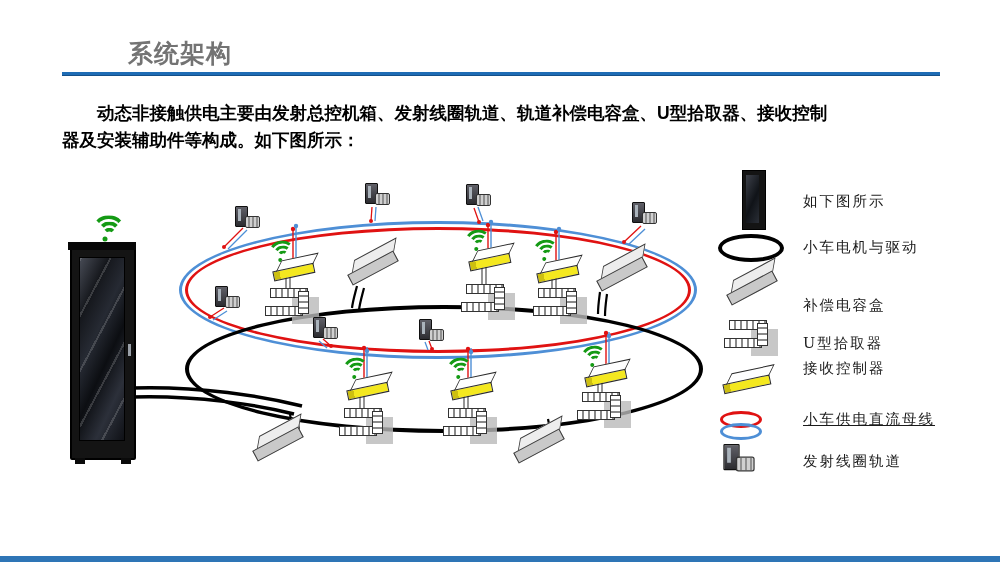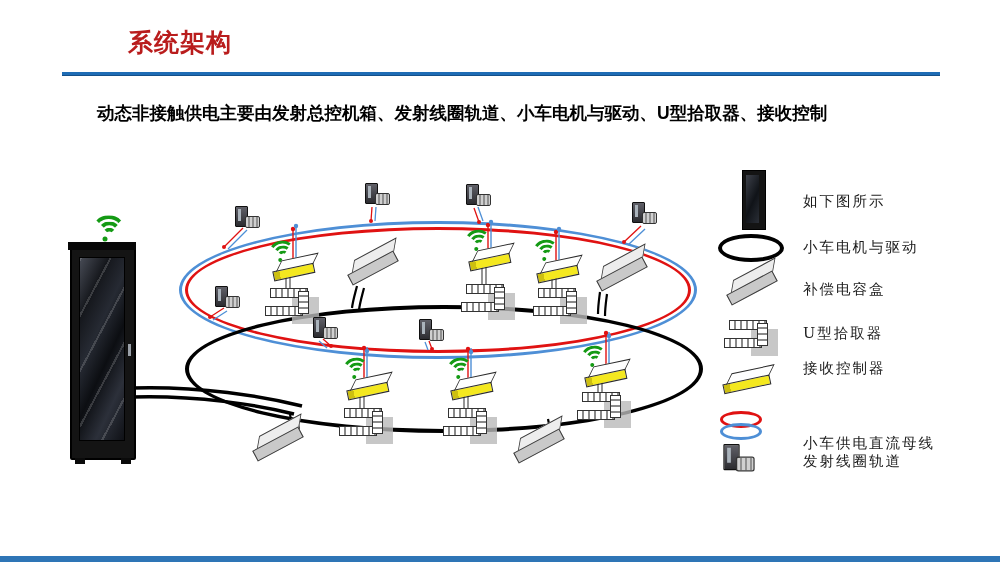--- a/index.html
+++ b/index.html
@@ -1,21 +1,21 @@
 <!DOCTYPE html>
 <html><head>
 <meta charset="utf-8">
 <style>
   html,body{margin:0;padding:0;}
   body{width:1000px;height:562px;position:relative;background:#ffffff;overflow:hidden;
        font-family:"Liberation Sans", sans-serif;}
   .abs{position:absolute;}
 
   
-  #title{left:128px;top:26px;font-size:25px;font-weight:800;color:#b91c1c;letter-spacing:1px;}
+  #title{left:128px;top:37px;font-size:25px;font-weight:800;color:#737373;letter-spacing:1px;}
   #rule{left:62px;top:72px;width:878px;height:3px;background:#1e6cb5;box-shadow:0 1px 0 #155089;}
   #body-text{left:62px;top:100px;width:860px;font-size:17.5px;line-height:27px;color:#000;font-weight:600;}
   #bottom-bar{left:0;bottom:0;width:1000px;height:6px;background:#2e75b6;}
 
   
   .ell{position:absolute;border-radius:50%;}
   #ring-blue{left:179px;top:221px;width:512px;height:132px;border:3px solid #4e8fd6;}
   #ring-red{left:185px;top:227px;width:500px;height:120px;border:3px solid #e01212;}
   #ring-track{left:185px;top:305px;width:510px;height:120px;border:4px solid #000;}
 
@@ -84,21 +84,22 @@
   .lblue{position:absolute;left:720px;top:423px;width:36px;height:11px;border:3px solid #4e8fd6;border-radius:50%;}
 
   svg.overlay{position:absolute;left:0;top:0;}
 </style>
 </head>
 <body>
 
 <div class="abs" id="title">系统架构</div>
 <div class="abs" id="rule"></div>
 <div class="abs" id="body-text">
-  <div>　　动态非接触供电主要由发射总控机箱、发射线圈轨道、小车电机与驱动、U型拾取器、接收控制</div>
+  <div>　　动态非接触供电主要由发射总控机箱、发射线圈轨道、轨道补偿电容盒、U型拾取器、接收控制</div>
+  <div>器及安装辅助件等构成。如下图所示：</div>
 </div>
 
 <div class="ell" id="ring-blue"></div>
 <div class="ell" id="ring-red"></div>
 <div class="ell" id="ring-track"></div>
 
 <svg class="overlay" width="1000" height="562">
 
   <g>
     <path d="M132,388 C200,386 262,396 302,406" stroke="#000" stroke-width="3.5" fill="none"></path>
@@ -351,42 +352,42 @@
   </div>
   <div class="lrow">
     <span class="lell"></span>
     <span class="llabel" style="top:238px;">小车电机与驱动</span>
   </div>
   <div class="lrow">
     <span class="gbox" style="left:724px;top:272px;">
         <span class="t"></span>
         <span class="f"></span>
       </span>
-    <span class="llabel" style="top:280px;text-align:center;">补偿电容盒</span>
+    <span class="llabel" style="top:296px;text-align:center;">补偿电容盒</span>
   </div>
   <div class="lrow">
     <span class="upk" style="left:727px;top:320px;">
         <span class="sh"></span>
         <span class="b1"></span>
         <span class="b2"></span>
         <span class="v"></span>
       </span>
-    <span class="llabel" style="top:324px;">U型拾取器</span>
+    <span class="llabel" style="top:334px;">U型拾取器</span>
   </div>
   <div class="lrow">
     <span class="ybox" style="left:722px;top:370px;width:52px;">
         <span class="t" style="width:42px;"></span>
         <span class="f" style="width:46px;"></span>
       </span>
     <span class="llabel" style="top:359px;">接收控制器</span>
   </div>
   <div class="lrow">
     <span class="lred"></span>
     <span class="lblue"></span>
-    <span class="llabel" style="top:434px;">小车供电直流母线</span>
+    <span class="llabel" style="top:410px;text-decoration:underline;">小车供电直流母线</span>
   </div>
   <div class="lrow">
     <span class="motor" style="left:723px;top:447px;transform:scale(1.25);">
         <span class="drv"></span>
         <span class="mot"></span>
       </span>
     <span class="llabel" style="top:452px;">发射线圈轨道</span>
   </div>
 </div>
 

